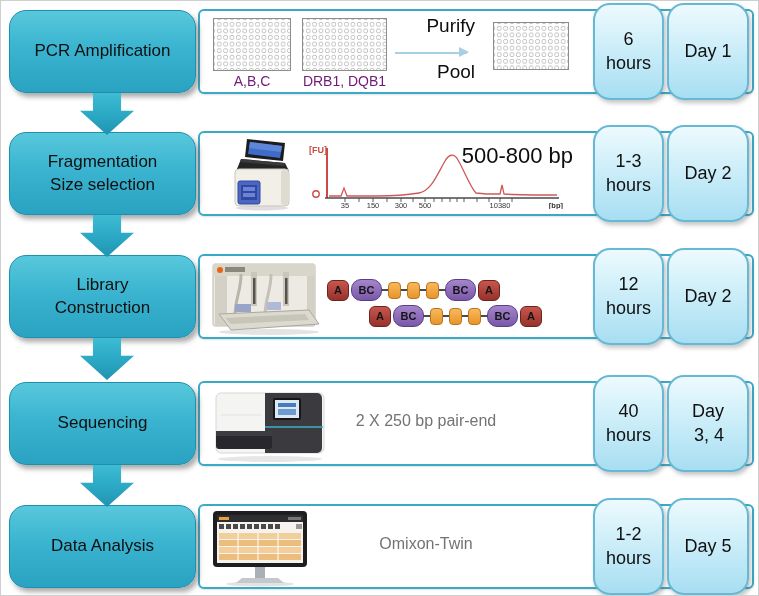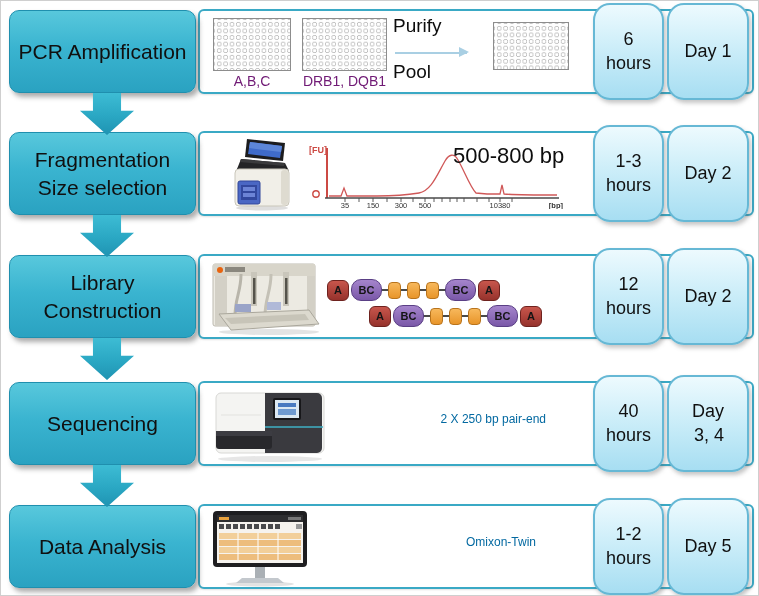--- a/index.html
+++ b/index.html
@@ -9,26 +9,26 @@
     font-family:"Liberation Sans",sans-serif;color:#111;
   }
   .row{position:absolute;left:0;width:759px;height:85px;}
   .bar{
     position:absolute;left:197px;top:0;width:556px;height:85px;box-sizing:border-box;
     background:#ffffff;border:2.5px solid #3aa9c5;border-radius:6px;
     box-shadow:0 1px 2px rgba(0,0,0,.12);
   }
   .step-label{
     position:absolute;left:8px;top:1px;width:187px;height:83px;box-sizing:border-box;
-    border-radius:10px;z-index:2;
+    border-radius:17px;z-index:2;
     background:linear-gradient(180deg,#58c8dc 0%,#3ab4d0 45%,#2aa2c1 100%);
     border:1px solid #1f8fae;
     box-shadow:3px 4px 5px rgba(70,70,70,.45);
     display:flex;align-items:center;justify-content:center;text-align:center;
-    font-size:21px;line-height:1.3;white-space:pre-line;color:#101010;
+    font-size:17px;line-height:1.3;white-space:pre-line;color:#101010;
   }
   .side-box{
     position:absolute;top:-6px;height:97px;box-sizing:border-box;z-index:3;
     border-radius:17px;border:2px solid #66b8d5;
     background:linear-gradient(180deg,#edfafe 0%,#cdeef9 45%,#a7def2 100%);
     box-shadow:2px 3px 4px rgba(90,90,90,.35);
     display:flex;align-items:center;justify-content:center;text-align:center;
     font-size:18px;line-height:1.3;white-space:pre-line;color:#101010;
   }
   .duration-box{left:592px;width:71px;}
@@ -39,38 +39,38 @@
     clip-path:polygon(24% 0,76% 0,76% 42%,100% 42%,50% 100%,0 42%,24% 42%);
     filter:drop-shadow(2px 2px 2px rgba(60,60,60,.5));
   }
   
   .plate{
     position:absolute;box-sizing:border-box;border:1px solid #8d8d8d;background-color:#fff;
     background-image:radial-gradient(circle, rgba(255,255,255,0) 1.5px, #b3b3b3 2px, rgba(255,255,255,0) 2.7px);
     background-size:6.4px 6.6px;background-position:2px 2px;
   }
   .plate-label{position:absolute;text-align:center;font-size:14px;color:#701a75;}
-  .flow-note{position:absolute;text-align:left;font-size:19px;color:#0d0d0d;}
+  .flow-note{position:absolute;text-align:right;font-size:19px;color:#0d0d0d;}
   .purify-arrow{position:absolute;height:0;border-top:2.5px solid #a9cfe3;}
   .purify-arrow::after{
     content:"";position:absolute;right:-2px;top:-7px;width:0;height:0;
     border-left:10px solid #a9cfe3;border-top:5.5px solid transparent;border-bottom:5.5px solid transparent;
   }
   
   .construct{position:absolute;display:flex;align-items:center;}
   .blkA,.blkBC,.blkO{box-sizing:border-box;display:flex;align-items:center;justify-content:center;
     font-weight:bold;font-size:11px;color:#141414;}
   .blkA{width:22px;height:21px;border-radius:6px;margin:0 2px;
     background:linear-gradient(180deg,#c8564c,#96322c);border:1.5px solid #6e221e;}
   .blkBC{width:31px;height:22px;border-radius:10px;
     background:linear-gradient(180deg,#a585cc,#7a58a8);border:1.5px solid #5a3f85;}
   .blkO{width:13px;height:17px;border-radius:4px;
     background:linear-gradient(180deg,#f7b85c,#e8952a);border:1px solid #b9741c;}
   .conn{width:6px;height:2px;background:#4a4a4a;}
-  .mid-note{position:absolute;text-align:right;font-size:12px;color:#0369a1;}
+  .mid-note{position:absolute;text-align:center;font-size:16px;color:#737373;}
   svg text{font-family:"Liberation Sans",sans-serif;}
 </style>
 </head>
 <body>
 
 <div class="canvas">
 
   <div class="row" style="top:8px">
     <div class="bar"></div>
     <div class="step-label">PCR Amplification</div>

